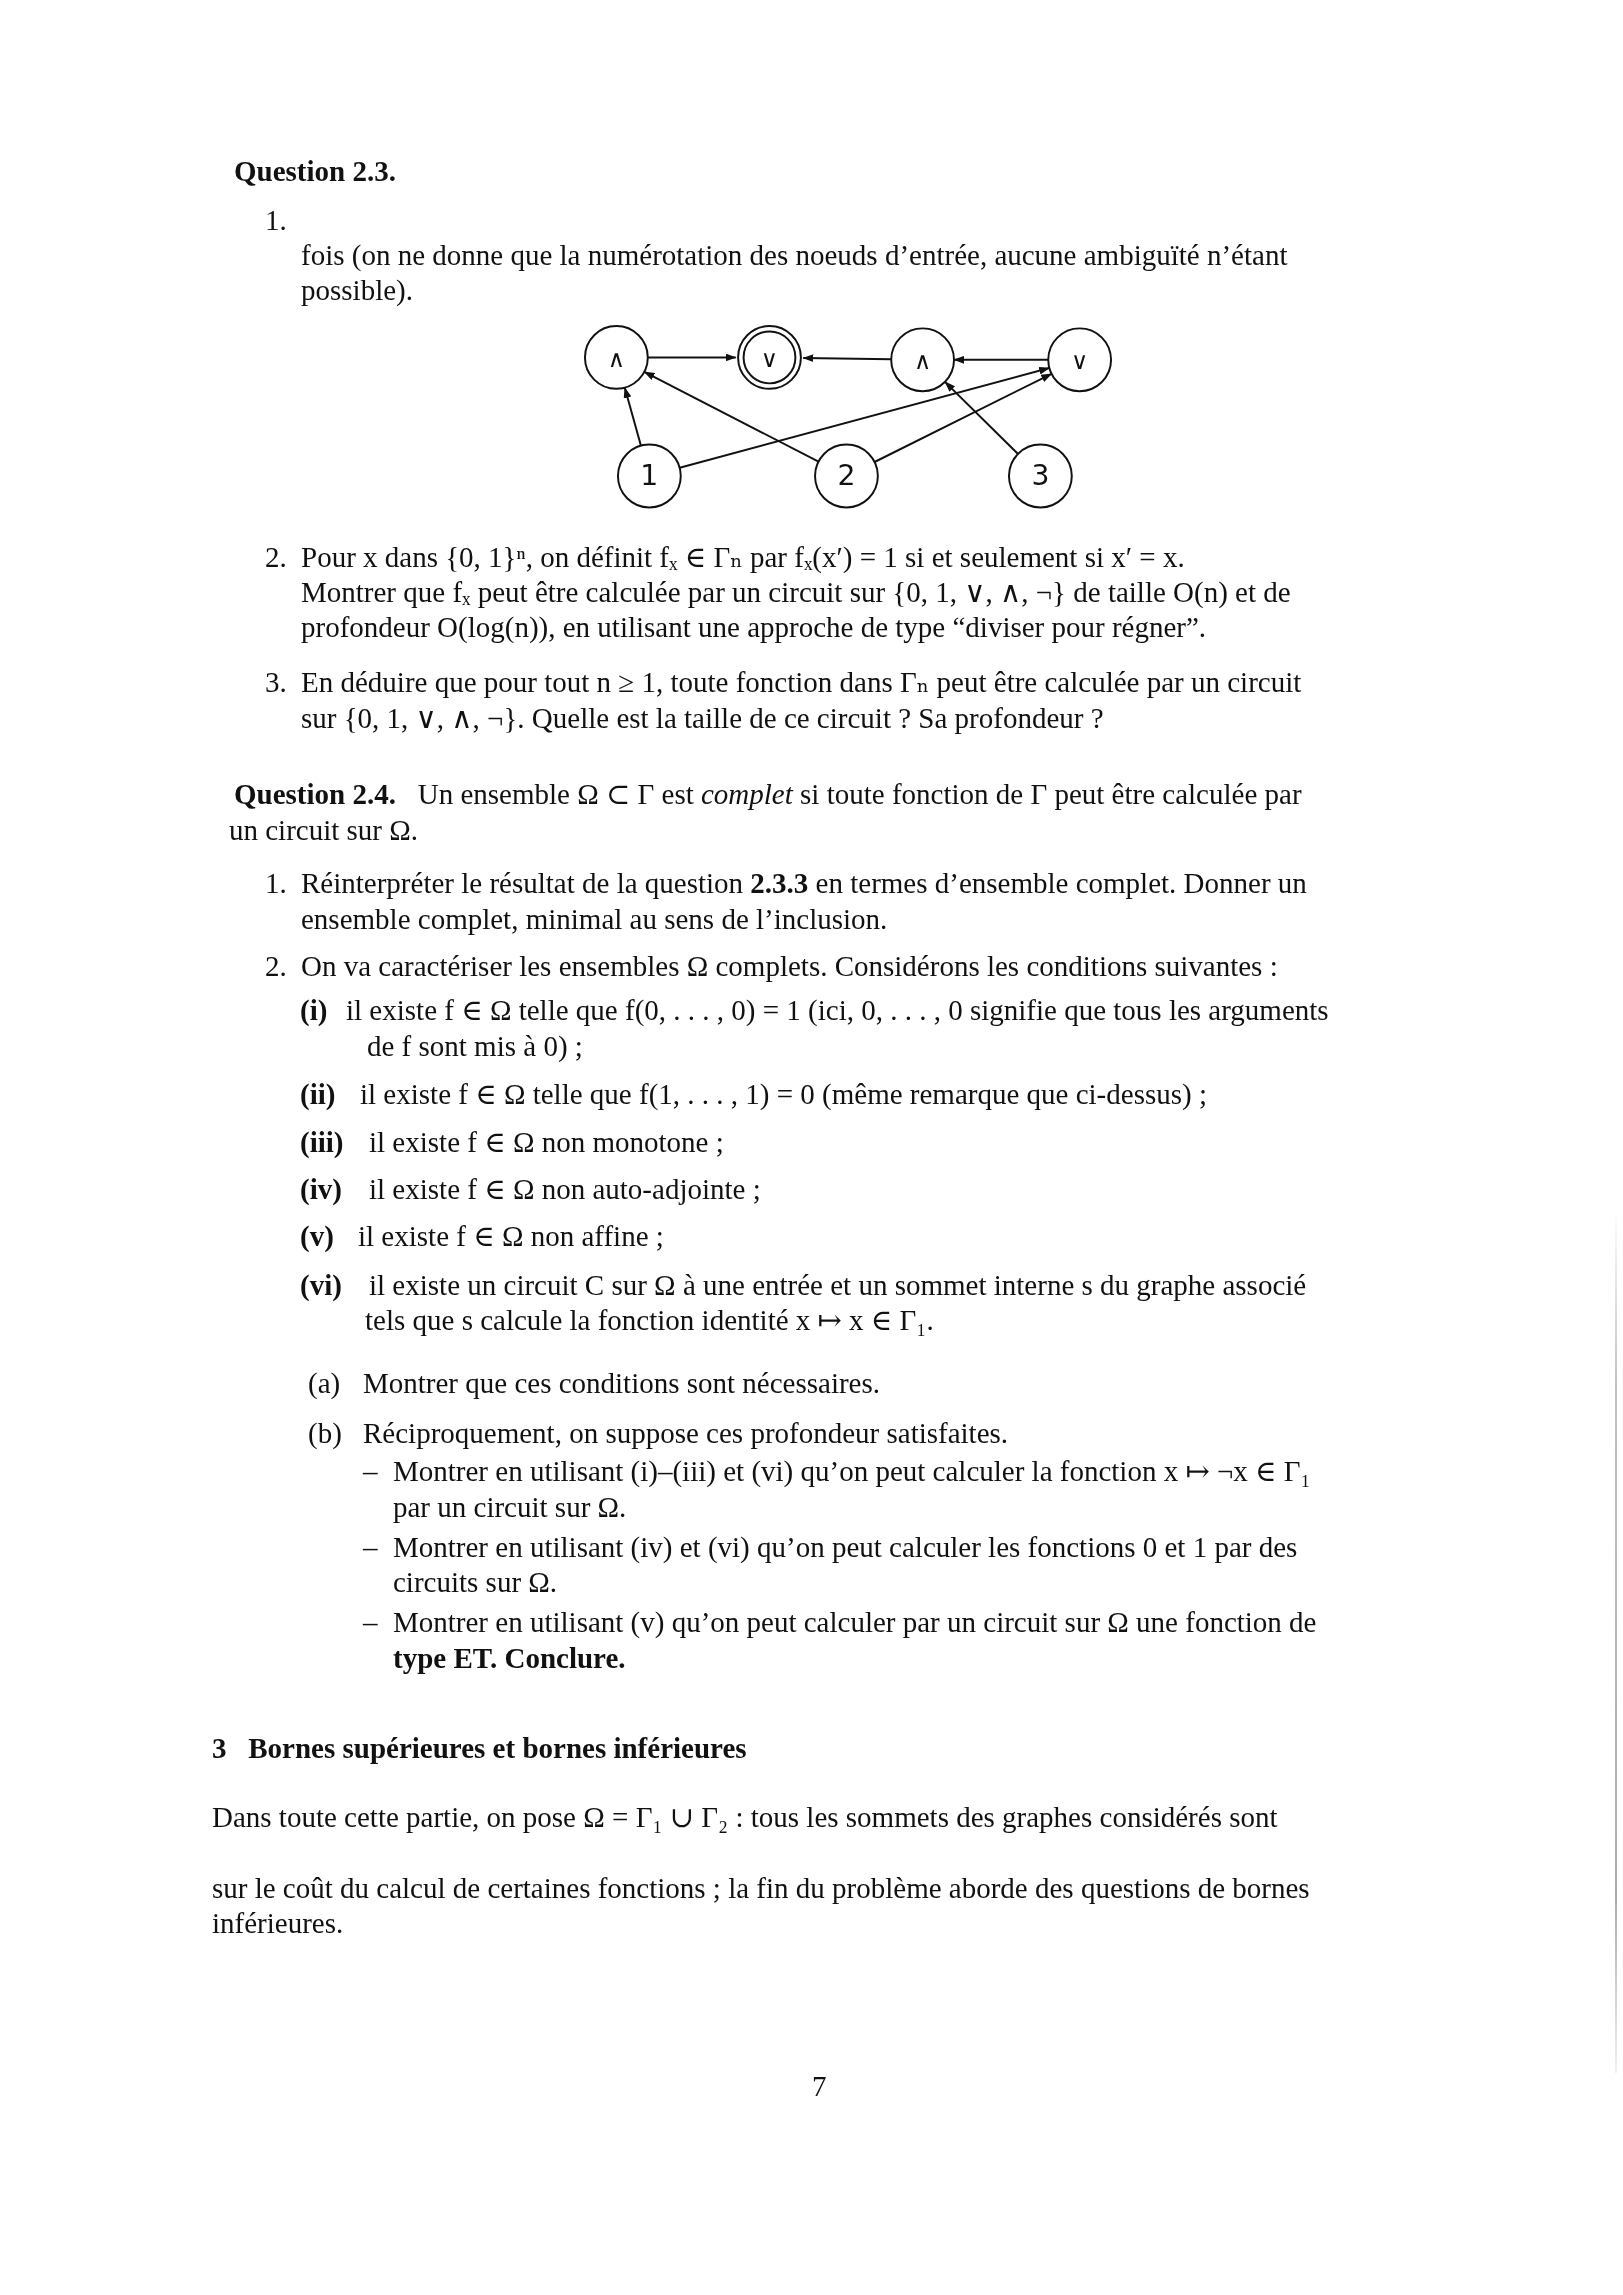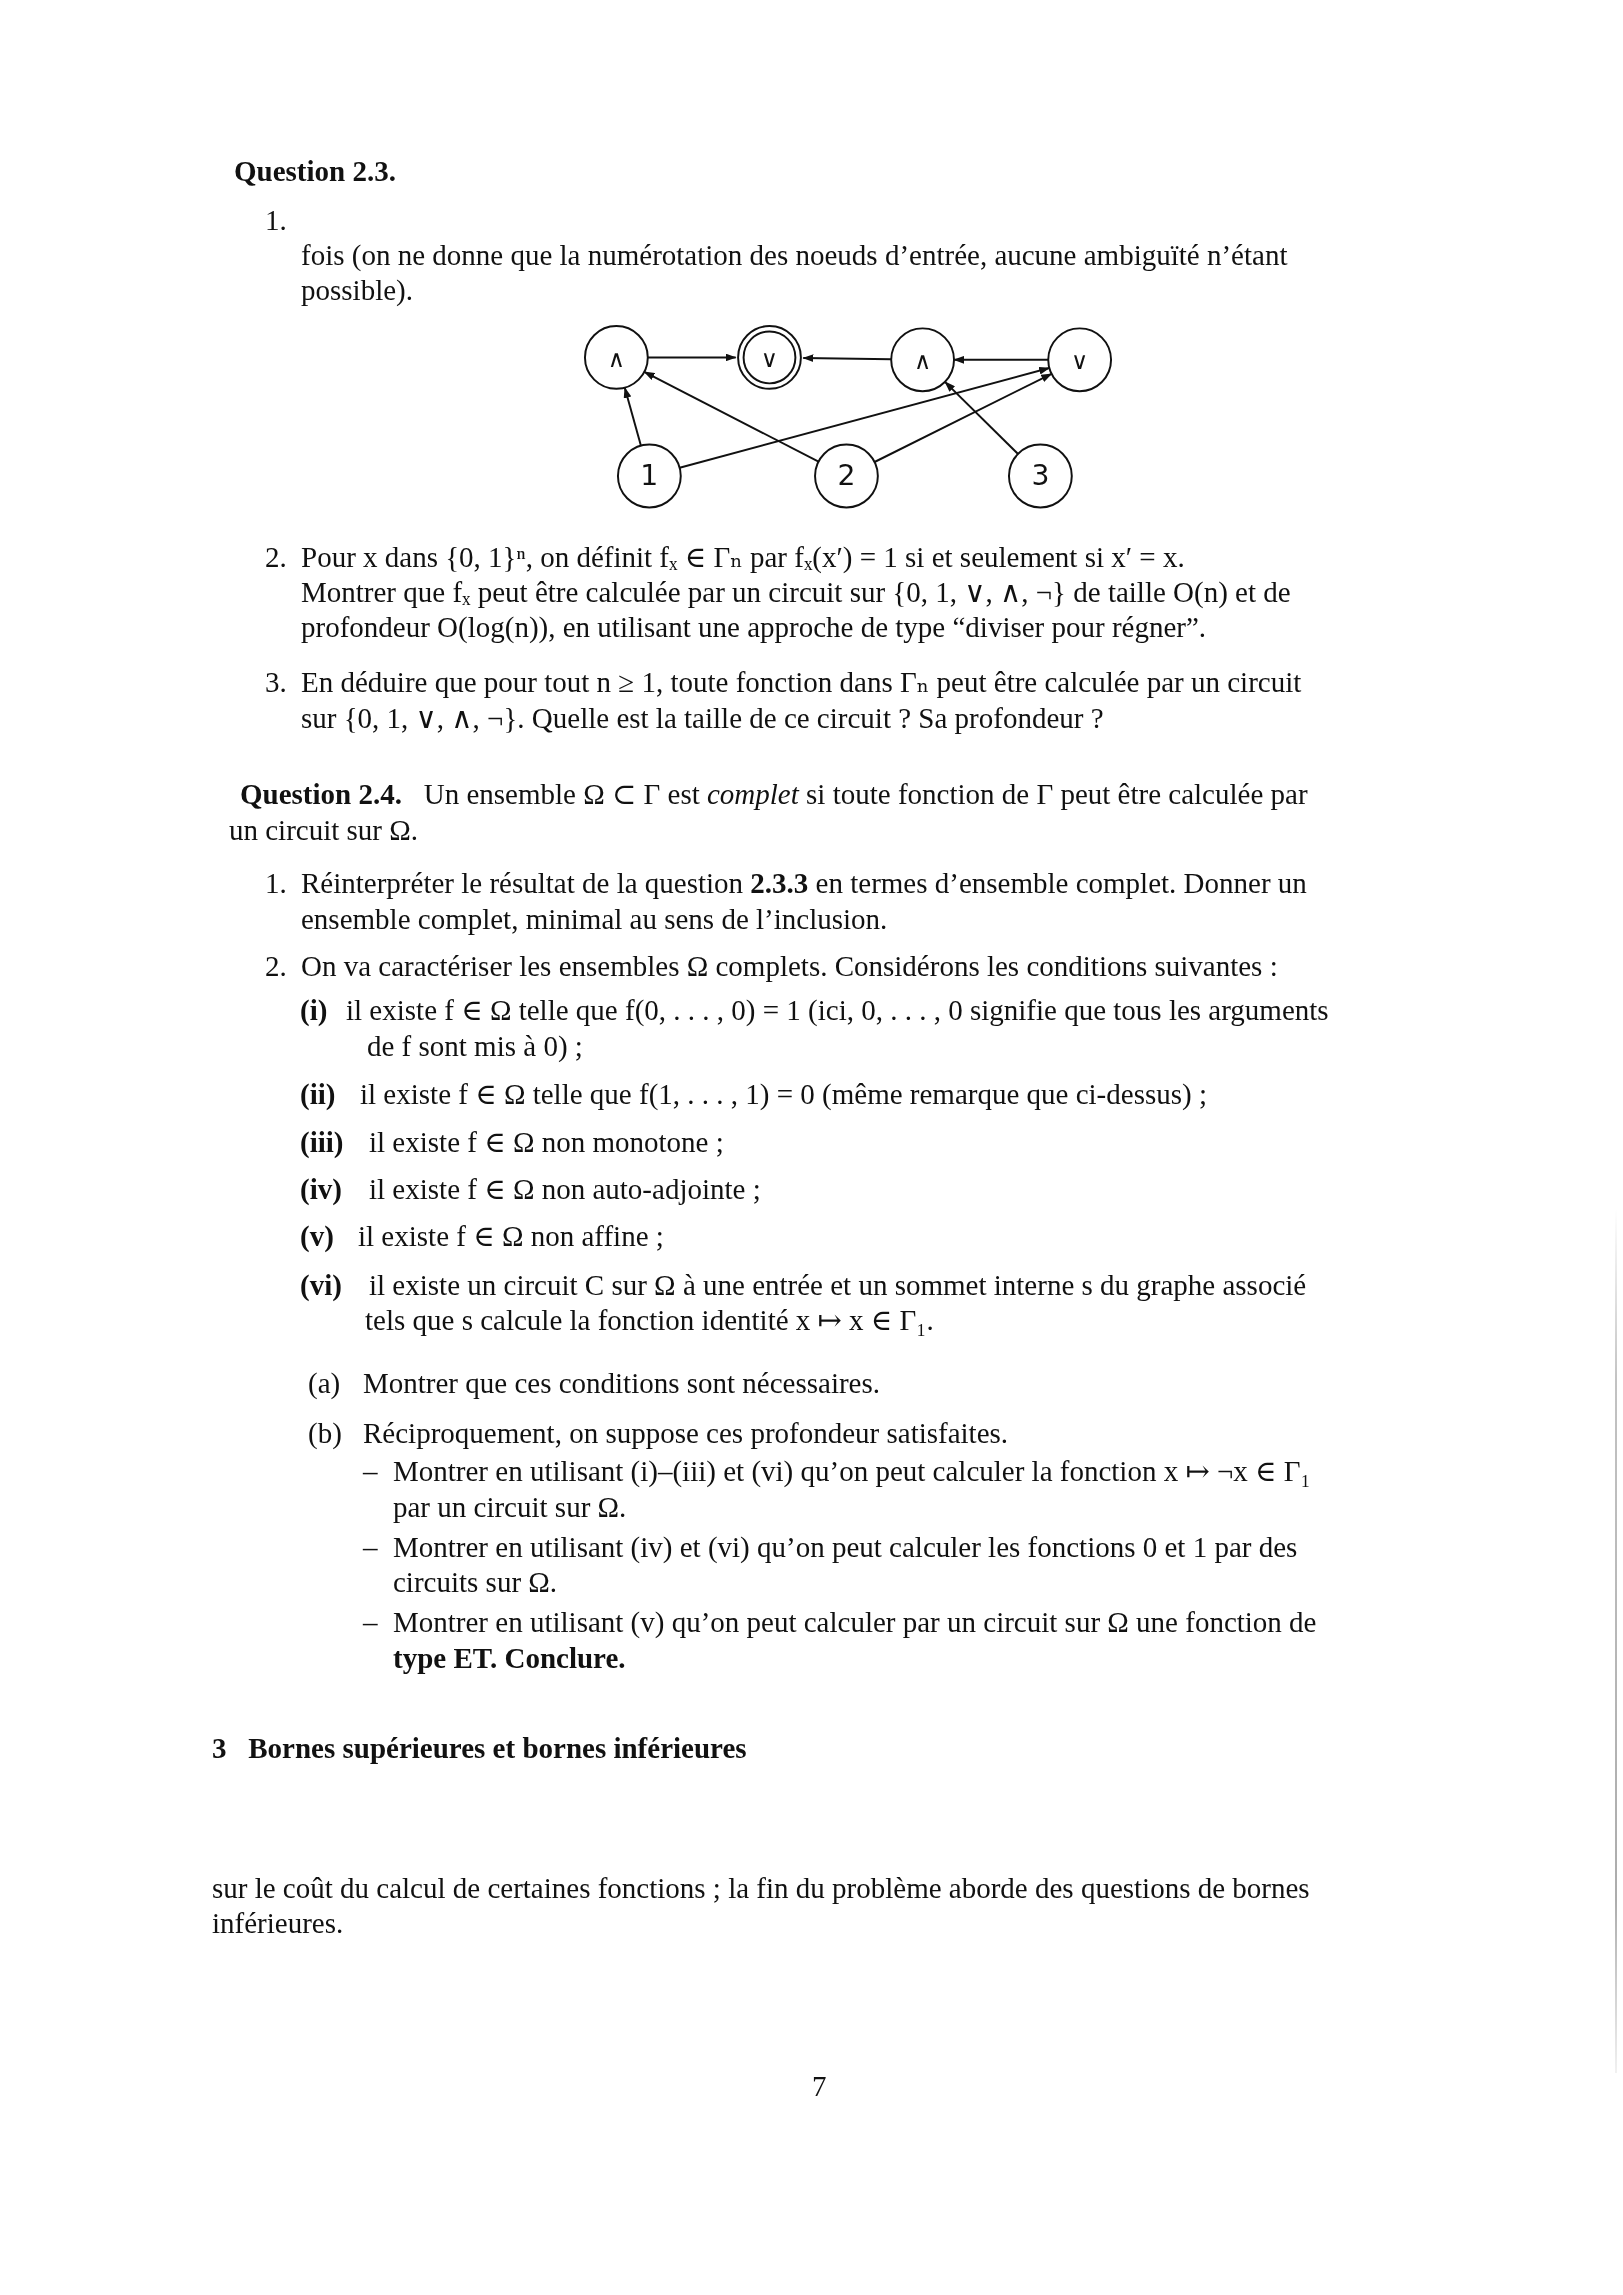--- a/index.html
+++ b/index.html
@@ -89,21 +89,21 @@
 
   <div class="num" style="left:265px; top:540px;">2.</div>
   <div class="txt" style="left:301px; top:540px;">Pour x dans {0, 1}ⁿ, on définit fₓ ∈ Γₙ par fₓ(x′) = 1 si et seulement si x′ = x.</div>
   <div class="txt" style="left:301px; top:575px;">Montrer que fₓ peut être calculée par un circuit sur {0, 1, ∨, ∧, ¬} de taille O(n) et de</div>
   <div class="txt" style="left:301px; top:610px;">profondeur O(log(n)), en utilisant une approche de type “diviser pour régner”.</div>
 
   <div class="num" style="left:265px; top:665px;">3.</div>
   <div class="txt" style="left:301px; top:665px;">En déduire que pour tout n ≥ 1, toute fonction dans Γₙ peut être calculée par un circuit</div>
   <div class="txt" style="left:301px; top:701px;">sur {0, 1, ∨, ∧, ¬}. Quelle est la taille de ce circuit ? Sa profondeur ?</div>
 
-  <div class="txt" style="left:240px; top:777px;">
+  <div class="txt" style="left:234px; top:777px;">
     <span class="b">Question 2.4.</span>&nbsp;&nbsp;&nbsp;<span>Un ensemble Ω ⊂ Γ est </span><span class="i">complet</span><span> si toute fonction de Γ peut être calculée par</span>
   </div>
   <div class="txt" style="left:229px; top:813px;">un circuit sur Ω.</div>
 
   <div class="num" style="left:265px; top:866px;">1.</div>
   <div class="txt" style="left:301px; top:866px;">
     <span>Réinterpréter le résultat de la question </span><span class="b">2.3.3</span><span> en termes d’ensemble complet. Donner un</span>
   </div>
   <div class="txt" style="left:301px; top:902px;">ensemble complet, minimal au sens de l’inclusion.</div>
 
@@ -145,18 +145,19 @@
   <div class="txt" style="left:393px; top:1565px;">circuits sur Ω.</div>
 
   <div class="txt" style="left:363px; top:1605px;">–</div>
   <div class="txt" style="left:393px; top:1605px;">Montrer en utilisant (v) qu’on peut calculer par un circuit sur Ω une fonction de</div>
   <div class="txt" style="left:393px; top:1641px;font-weight:bold;">type ET. Conclure.</div>
 
   <div class="h-section" style="left:212px; top:1725px;">
     <span>3</span>&nbsp;&nbsp;&nbsp;<span>Bornes supérieures et bornes inférieures</span>
   </div>
 
+  <div class="txt" style="left:212px; top:1800px;">Dans toute cette partie, on pose Ω = Γ₁ ∪ Γ₂ : tous les sommets des graphes considérés sont</div>
   <div class="txt" style="left:212px; top:1871px;">sur le coût du calcul de certaines fonctions ; la fin du problème aborde des questions de bornes</div>
   <div class="txt" style="left:212px; top:1906px;">inférieures.</div>
 
   <div class="pnum" style="left:812px; top:2070px;">7</div>
 </div>
 
 
 </body></html>

